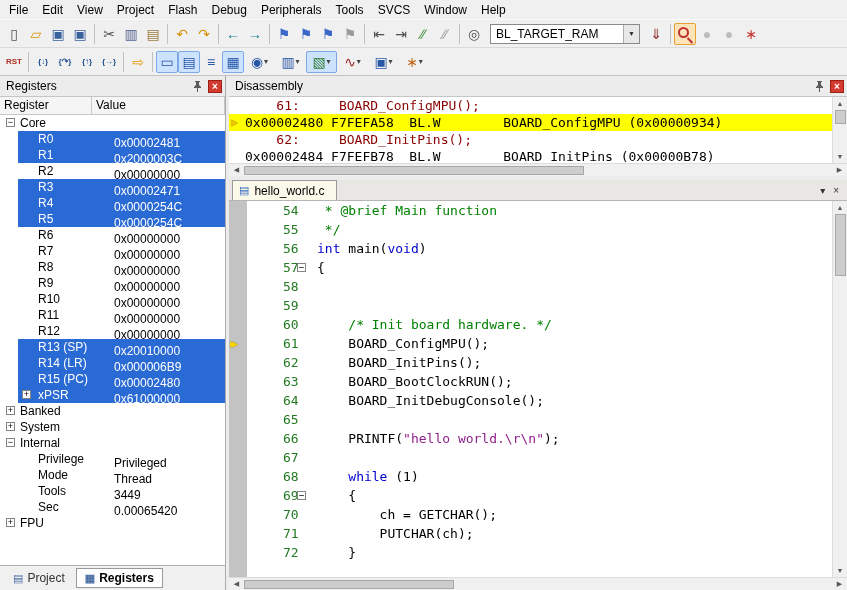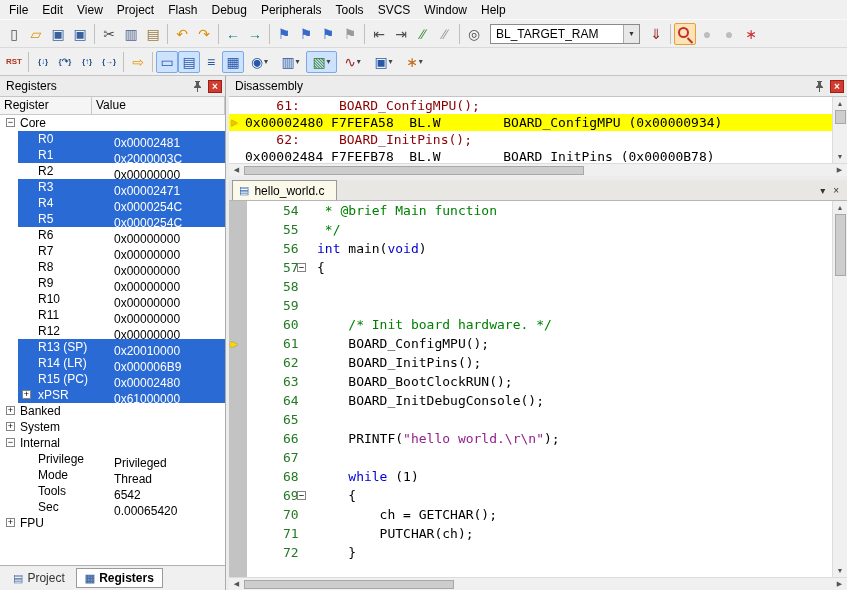--- a/index.html
+++ b/index.html
@@ -309,21 +309,21 @@
           <div class="rrow lv2"><span class="rlabel">R12</span><span class="rvalue">0x00000000</span></div>
           <div class="rrow lv2 sel"><span class="rlabel">R13 (SP)</span><span class="rvalue">0x20010000</span></div>
           <div class="rrow lv2 sel"><span class="rlabel">R14 (LR)</span><span class="rvalue">0x000006B9</span></div>
           <div class="rrow lv2 sel"><span class="rlabel">R15 (PC)</span><span class="rvalue">0x00002480</span></div>
           <div class="rrow lv2 sel"><span class="rexp">+</span><span class="rlabel">xPSR</span><span class="rvalue">0x61000000</span></div>
           <div class="rrow lv1"><span class="rexp">+</span><span class="rlabel">Banked</span></div>
           <div class="rrow lv1"><span class="rexp">+</span><span class="rlabel">System</span></div>
           <div class="rrow lv1"><span class="rexp">−</span><span class="rlabel">Internal</span></div>
           <div class="rrow lv2"><span class="rlabel">Privilege</span><span class="rvalue">Privileged</span></div>
           <div class="rrow lv2"><span class="rlabel">Mode</span><span class="rvalue">Thread</span></div>
-          <div class="rrow lv2"><span class="rlabel">Tools</span><span class="rvalue">6542</span></div>
+          <div class="rrow lv2"><span class="rlabel">Tools</span><span class="rvalue">3449</span></div>
           <div class="rrow lv2"><span class="rlabel">Sec</span><span class="rvalue">0.00065420</span></div>
           <div class="rrow lv1"><span class="rexp">+</span><span class="rlabel">FPU</span></div>
         </div>
       <div class="lefttabs" id="left-tabs">
           <span class="ltab">
             <span class="ticon">▤</span>
             <span>Project</span>
           </span>
           <span class="ltab active">
             <span class="ticon">▦</span>

